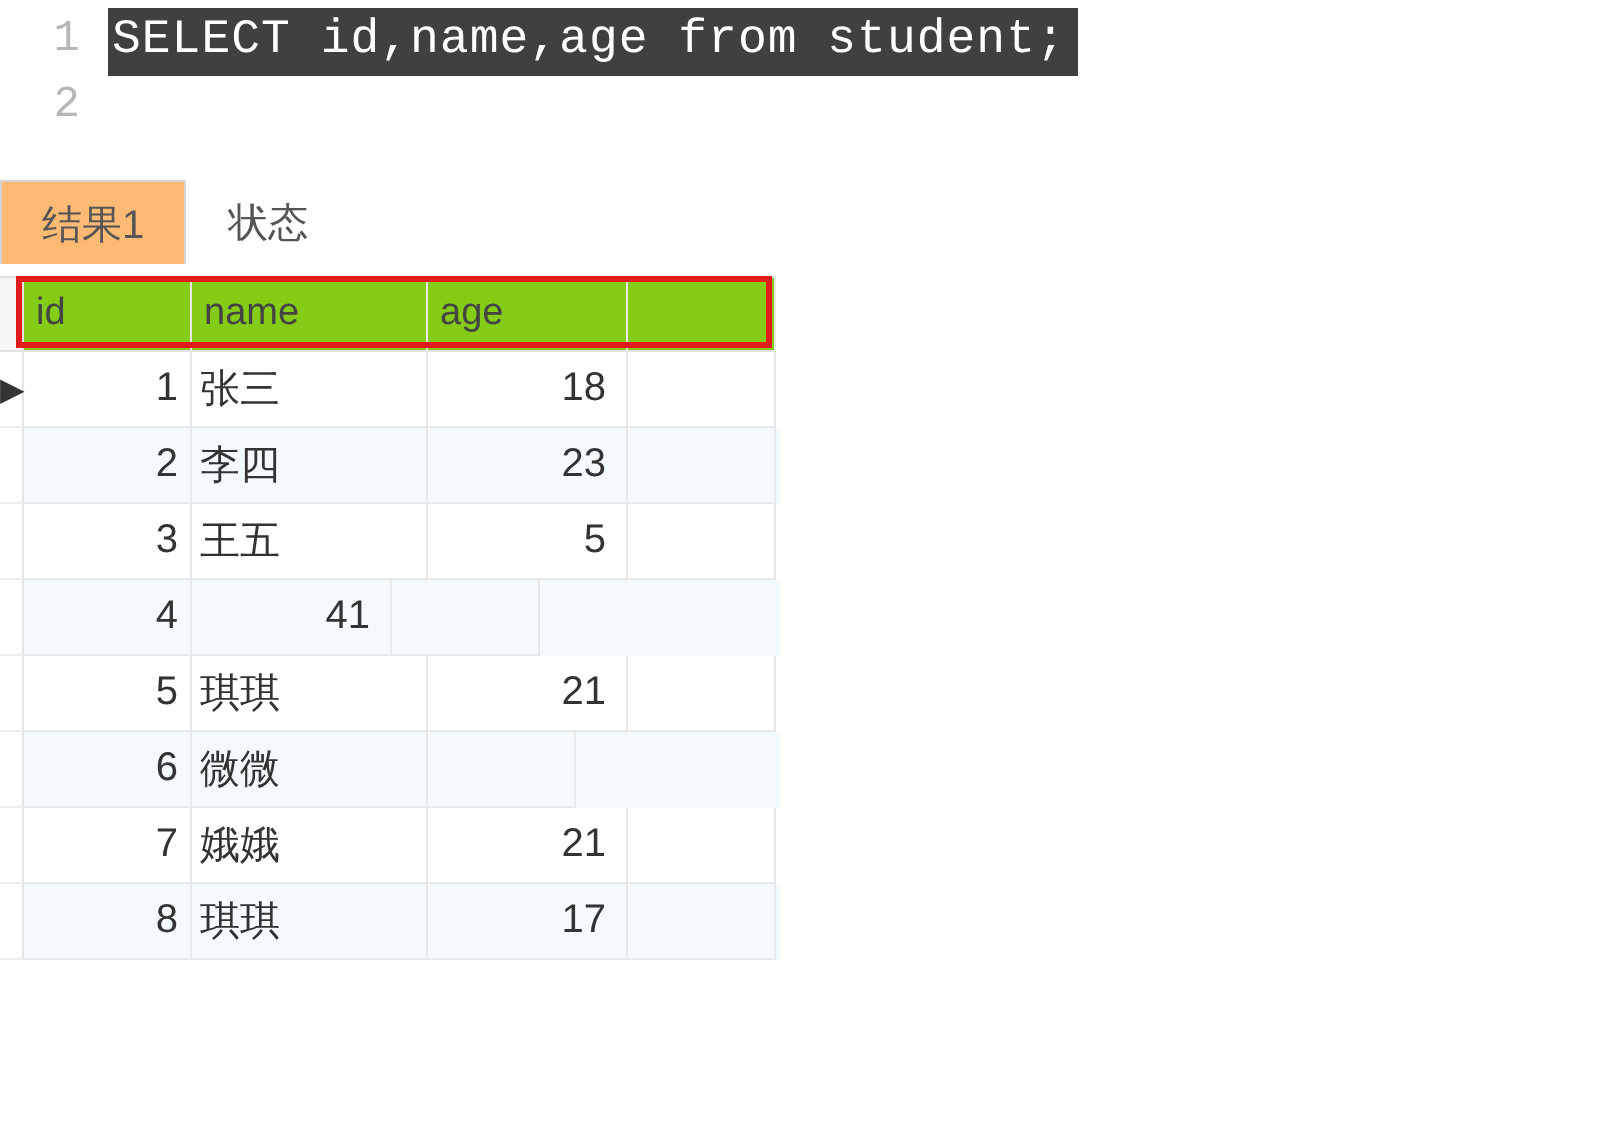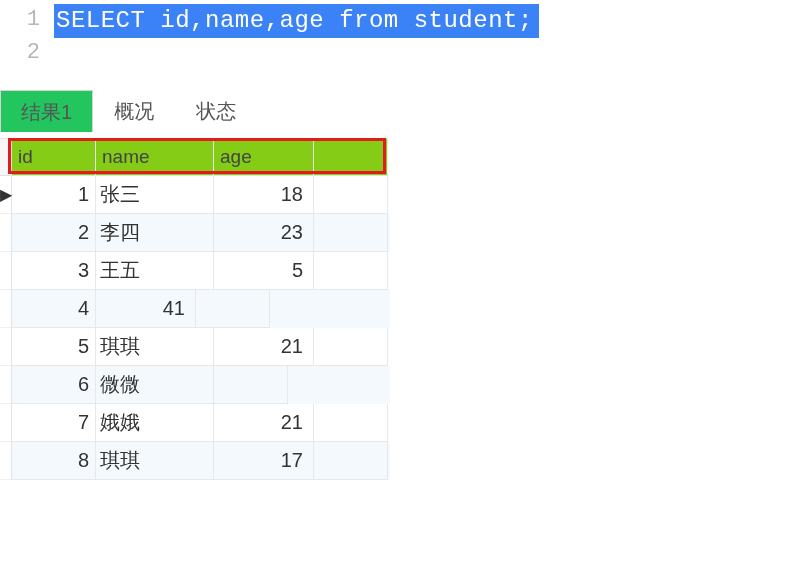--- a/index.html
+++ b/index.html
@@ -28,21 +28,21 @@
     padding-right: 14px;
     color: #b7b7b7;
     font-size: 22px;
     user-select: none;
   }
   .code {
     flex: 1;
     letter-spacing: 0.5px;
   }
   .sel {
-    background: #3b82f6;
+    background: #404040;
     color: #ffffff;
     padding: 0 6px 0 2px;
     display: inline-block;
   }
   
   .tabs {
     display: flex;
     align-items: flex-end;
     border-bottom: 1px solid #ffffff;
     margin-top: 22px;
@@ -51,21 +51,21 @@
     height: 42px;
   }
   .tab {
     padding: 8px 20px 6px 20px;
     border: 1px solid transparent;
     border-bottom: none;
     cursor: pointer;
   }
   .tab.active {
     border-color: #d5d5d5;
-    background: #22c55e;
+    background: #fdba74;
     position: relative;
     top: 1px;
   }
   
   .grid {
     margin-top: 6px;
     font-size: 20px;
     width: 390px;
   }
   .grid-header, .grid-row {
@@ -123,21 +123,20 @@
     </div>
   </div>
   <div class="editor-row">
     <div class="gutter">2</div>
     <div class="code"></div>
   </div>
 </div>
 
 <div class="tabs">
   <div class="tab active">结果1</div>
-  <div class="tab">概况</div>
   <div class="tab">状态</div>
 </div>
 
 <div class="grid-wrap">
   <div class="grid">
     <div class="grid-header">
       <div class="cell col-indicator"></div>
       <div class="cell col-id">id</div>
       <div class="cell col-name">name</div>
       <div class="cell col-age">age</div>

